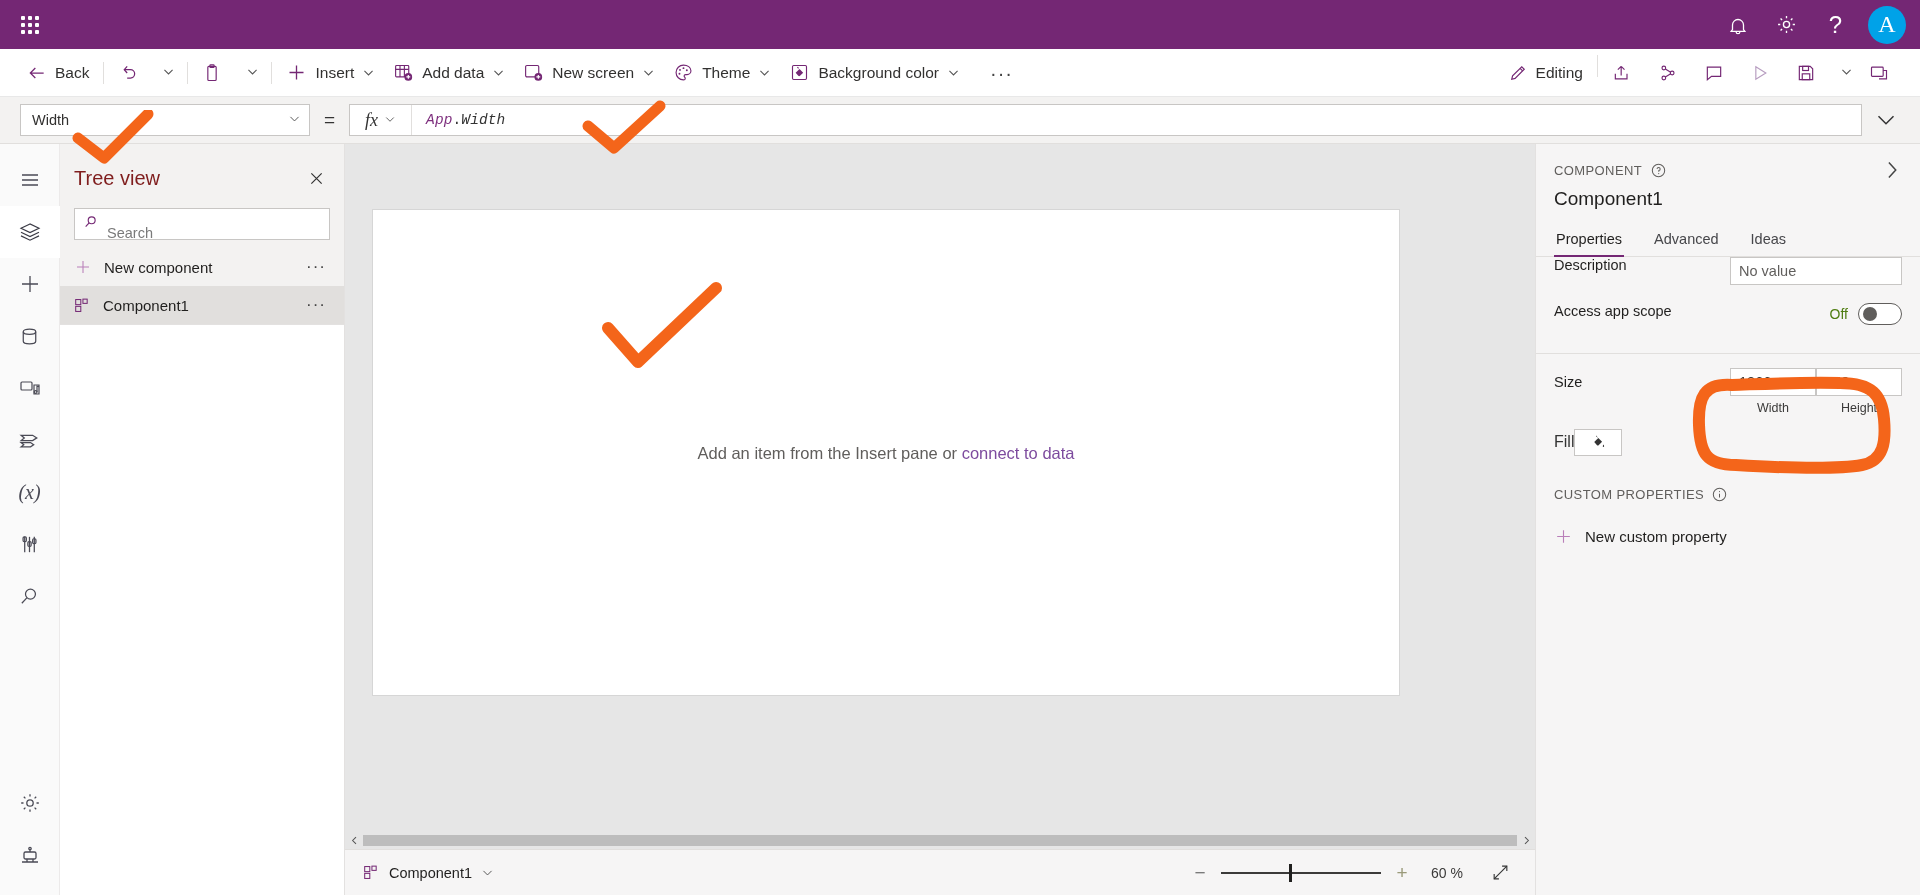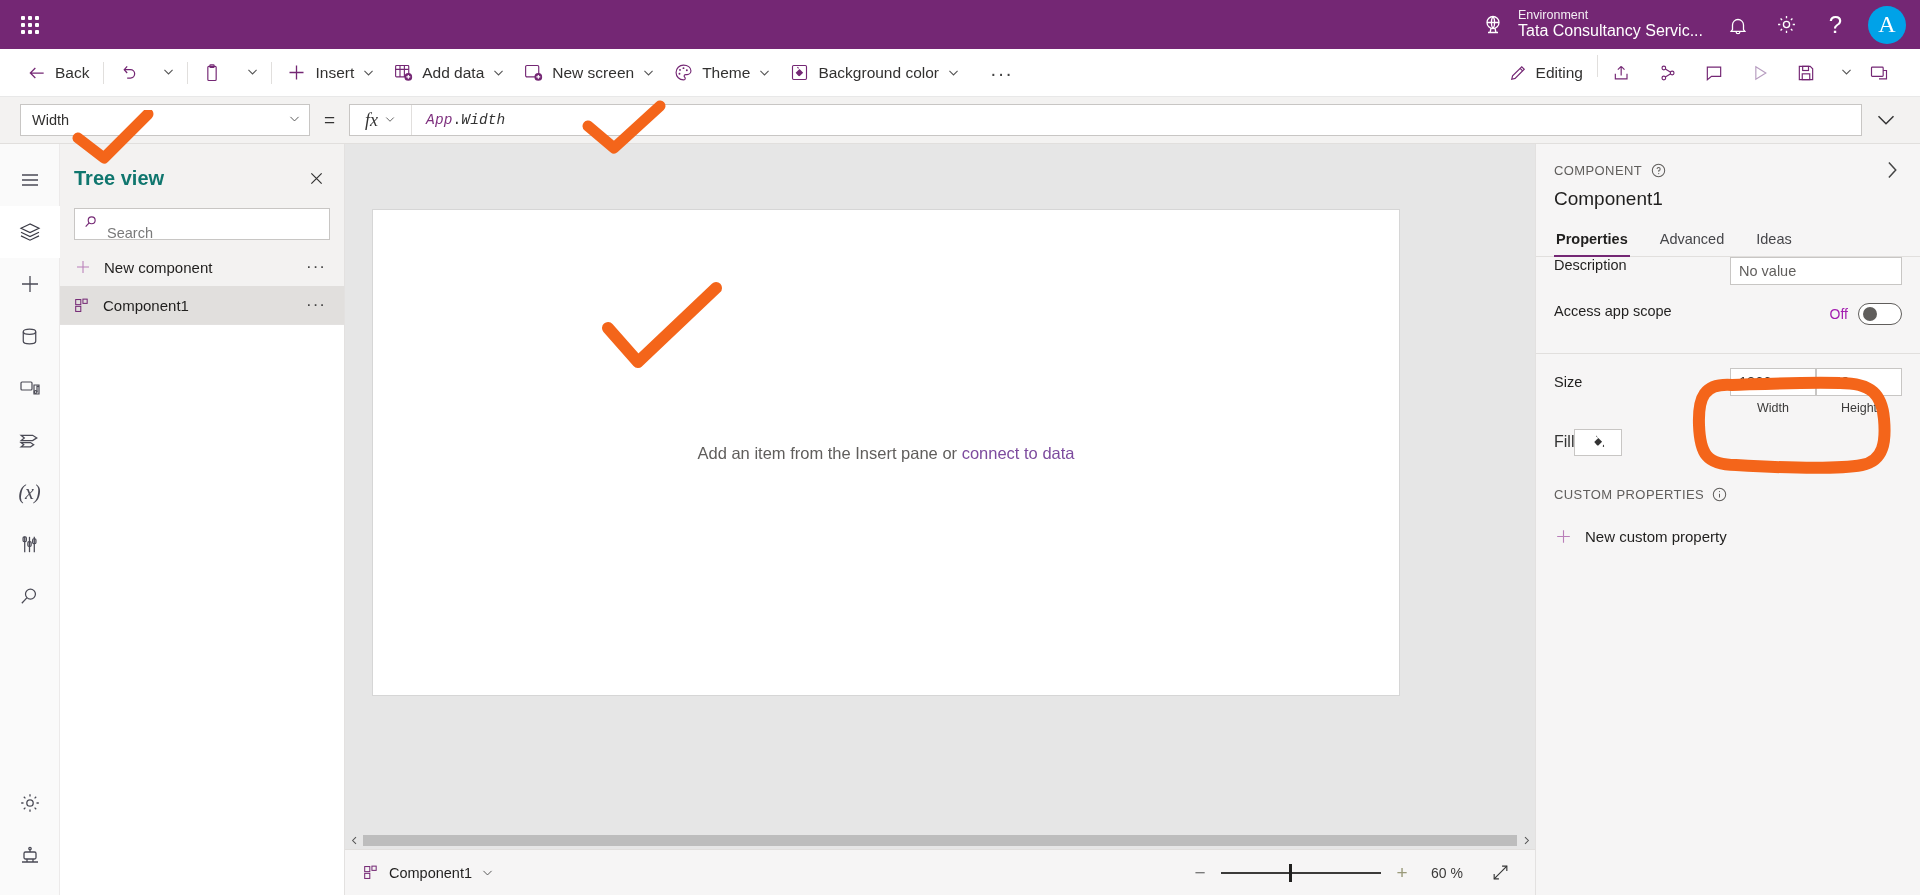--- a/index.html
+++ b/index.html
@@ -71,21 +71,21 @@
 
   .rail{ width:60px; background:#fafafa; border-right:1px solid #eceaea;
     display:flex; flex-direction:column; align-items:center; padding-top:10px;}
   .rail .ri{ width:60px;height:52px;display:flex;align-items:center;justify-content:center;cursor:pointer;}
   .rail .ri.sel{ background:#fff; box-shadow:inset 3px 0 0 0 transparent;}
   .rail .spacer{ flex:1;}
 
   
   .tree{ width:285px; background:#f3f2f1; border-right:1px solid #e3e1e0; display:flex; flex-direction:column;}
   .tree-head{ display:flex; align-items:center; padding:20px 14px 4px 14px;}
-  .tree-title{ font-size:20px; color:#0f766e; font-weight:700;}
+  .tree-title{ font-size:20px; color:#7f1d1d; font-weight:400;}
   .tree-close{ margin-left:auto; width:28px;height:28px; display:flex;align-items:center;justify-content:center; cursor:pointer; font-size:18px; color:#333;}
   .tabs{ display:flex; padding:0 14px; border-bottom:1px solid #e1dfdd; margin-top:8px;}
   .tab{ padding:8px 6px 9px 6px; margin-right:22px; font-size:15.5px; color:#46464a; cursor:pointer; position:relative;}
   .tab.active{ color:#201f1e; font-weight:600;}
   .tab.active:after{ content:""; position:absolute; left:0; right:0; bottom:-1px; height:2px; background:#742774;}
   .searchwrap{ padding:12px 14px 0 14px;}
   .search{ height:32px; background:#fff; border:1px solid #c8c6c4; display:flex; align-items:center; padding:0 8px;}
   .search input{ border:0; outline:0; flex:1; font-size:14.5px; font-family:inherit; color:#323130; padding-left:8px; background:transparent;margin-top:18px;}
   .search input::placeholder{ color:#7a7a7a;}
   .newcomp{ display:flex; align-items:center; height:38px; margin:8px 14px 0 14px; cursor:pointer; font-size:15px; color:#201f1e;}
@@ -126,29 +126,29 @@
 
   
   .props{ width:385px; background:#f6f5f5; border-left:1px solid #e3e1e0; display:flex; flex-direction:column;}
   .props-head{ padding:16px 18px 0 18px;}
   .props-kicker{ display:flex; align-items:center; font-size:13px; letter-spacing:.4px; color:#605e5c;}
   .props-kicker .qm{ margin-left:9px; display:flex;}
   .props-kicker .expand{ margin-left:auto; cursor:pointer; display:flex;}
   .props-name{ font-size:19px; color:#201f1e; margin-top:8px;}
   .ptabs{ display:flex; padding:0 18px; border-bottom:1px solid #e1dfdd; margin-top:14px;}
   .ptab{ padding:7px 2px 9px 2px; margin-right:28px; font-size:14.5px; color:#46464a; cursor:pointer; position:relative;}
-  .ptab.active{ color:#201f1e; font-weight:700;}
+  .ptab.active{ color:#201f1e; font-weight:400;}
   .ptab.active:after{ content:""; position:absolute; left:0; right:0; bottom:-1px; height:2px; background:#742774;}
   .prow{ display:flex; align-items:flex-start; min-height:46px; padding:0 18px;}
   .prow .plabel{ font-size:14.5px; color:#201f1e;}
   .prow .pval{ margin-left:auto; display:flex; align-items:center;}
   .txtbox{ width:172px; height:28px; background:#fff; border:1px solid #c8c6c4; display:flex; align-items:center;
     padding:0 8px; font-size:14.5px; color:#323130;}
   .txtbox.empty{ color:#605e5c;}
-  .offlabel{ font-size:14px; color:#a21caf; margin-right:10px;}
+  .offlabel{ font-size:14px; color:#4d7c0f; margin-right:10px;}
   .toggle{ width:44px;height:22px;border-radius:11px;border:1px solid #605e5c; background:#fff; position:relative; cursor:pointer;}
   .toggle .knob{ position:absolute; left:4px; top:3px; width:14px;height:14px;border-radius:50%; background:#605e5c;}
   .divider{ height:1px; background:#e1dfdd; margin:4px 0;}
   .sizerow{ display:flex; align-items:flex-start; padding:10px 18px 4px 18px; position:relative;}
   .sizerow .plabel{ font-size:14.5px; color:#201f1e; padding-top:6px;}
   .sizefields{ margin-left:auto; display:flex; gap:0;}
   .sizefield{ display:flex; flex-direction:column; align-items:center;}
   .numbox{ width:86px;height:28px;background:#fff;border:1px solid #c8c6c4; display:flex; align-items:center;
     padding:0 8px; font-size:14.5px; color:#323130;}
   .numcap{ font-size:12.5px; color:#3b3a39; margin-top:5px;}
@@ -175,33 +175,20 @@
         <i></i>
         <i></i>
         <i></i>
         <i></i>
         <i></i>
         <i></i>
       </div>
   </div>
 
   <div class="suite-right">
-    <div class="env">
-      <span class="globe">
-        <svg width="24" height="24" viewBox="0 0 24 24" fill="none" stroke="#fff" stroke-width="1.3">
-          <circle cx="12" cy="9.5" r="6"></circle>
-            <path d="M6 9.5h12M12 3.6c2.2 2.4 2.2 9.4 0 11.8M12 3.6c-2.2 2.4-2.2 9.4 0 11.8"></path>
-          <path d="M7 19.5h10M9 19.5l1-4M15 19.5l-1-4"></path>
-        </svg>
-      </span>
-      <span class="env-txt">
-        <span class="env-label" style="display:block">Environment</span>
-        <span class="env-name" style="display:block">Tata Consultancy Servic...</span>
-      </span>
-    </div>
     <div class="sq">
       <svg width="22" height="22" viewBox="0 0 24 24" fill="none" stroke="#fff" stroke-width="1.4">
         <path d="M6 17v-5a6 6 0 1 1 12 0v5l1.5 2h-15L6 17z"></path>
           <path d="M10 19.5a2 2 0 0 0 4 0"></path>
       </svg>
     </div>
     <div class="sq">
       <svg width="23" height="23" viewBox="0 0 24 24" fill="none" stroke="#fff" stroke-width="1.4">
         <circle cx="12" cy="12" r="3.2"></circle>
         <path d="M12 3.2v2.3M12 18.5v2.3M3.2 12h2.3M18.5 12h2.3M5.8 5.8l1.6 1.6M16.6 16.6l1.6 1.6M18.2 5.8l-1.6 1.6M7.4 16.6l-1.6 1.6"></path>

